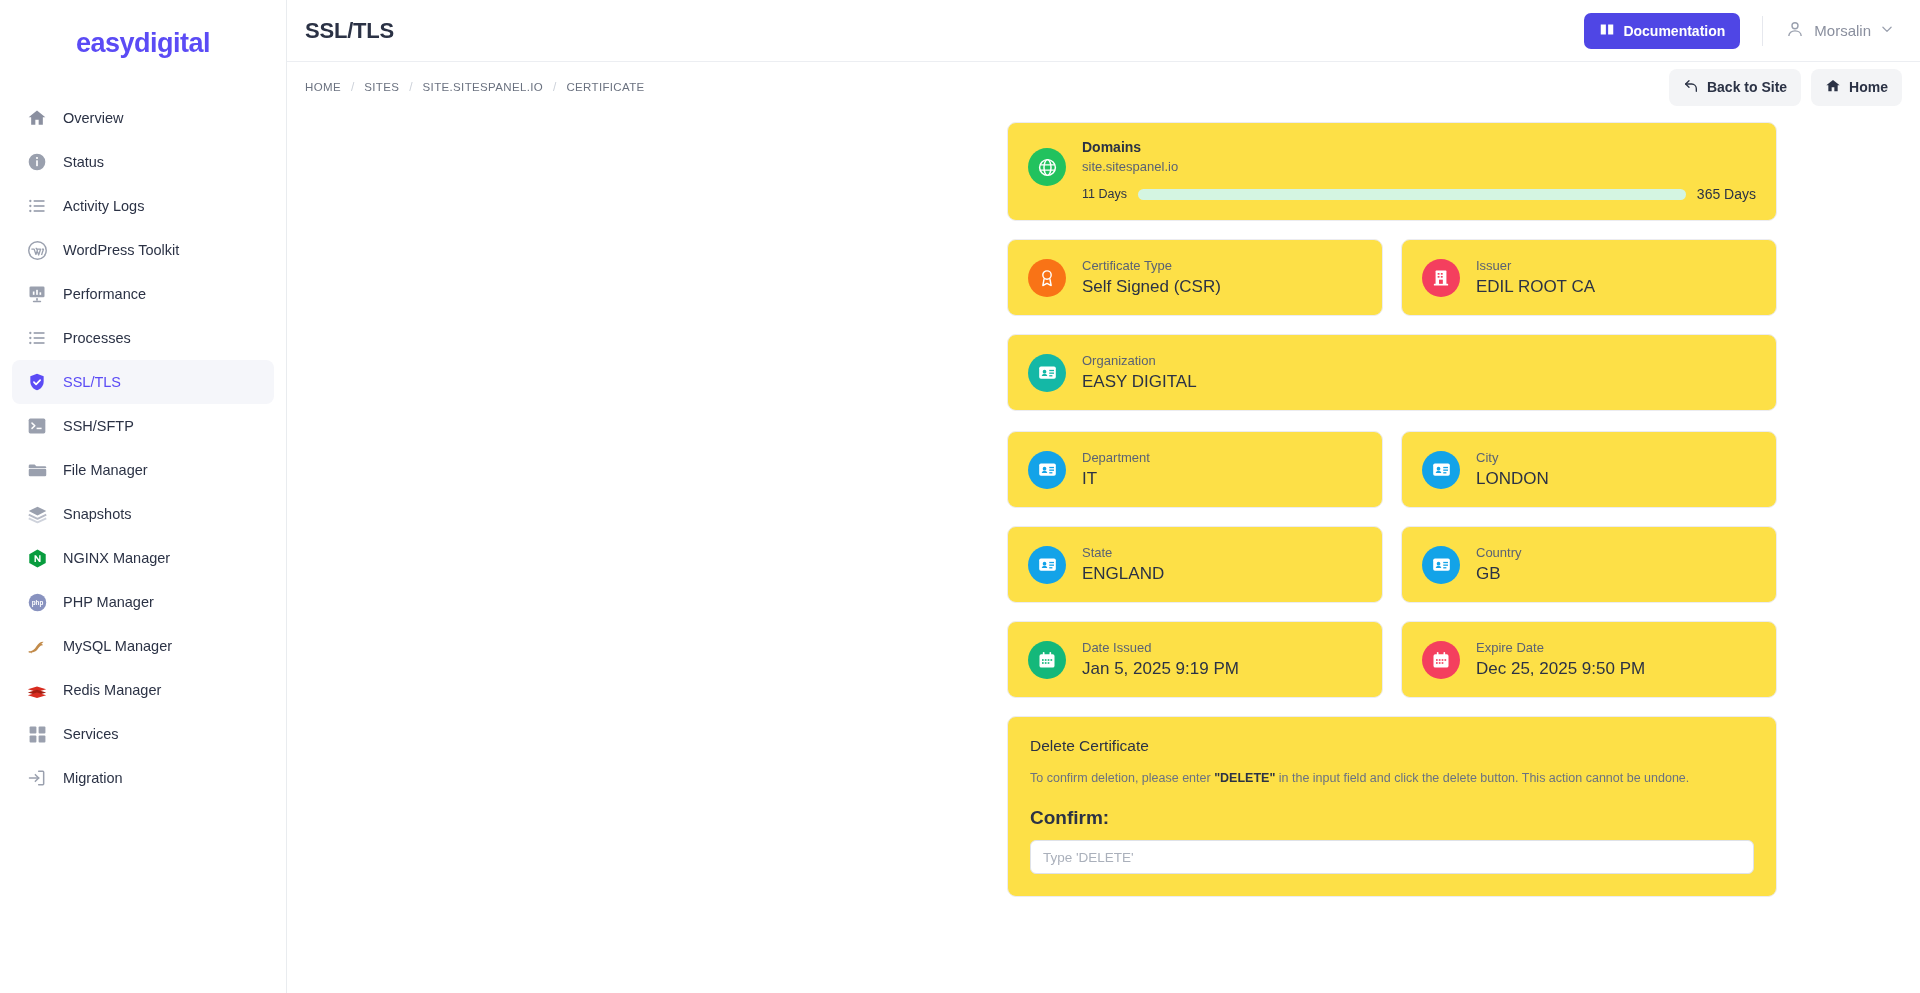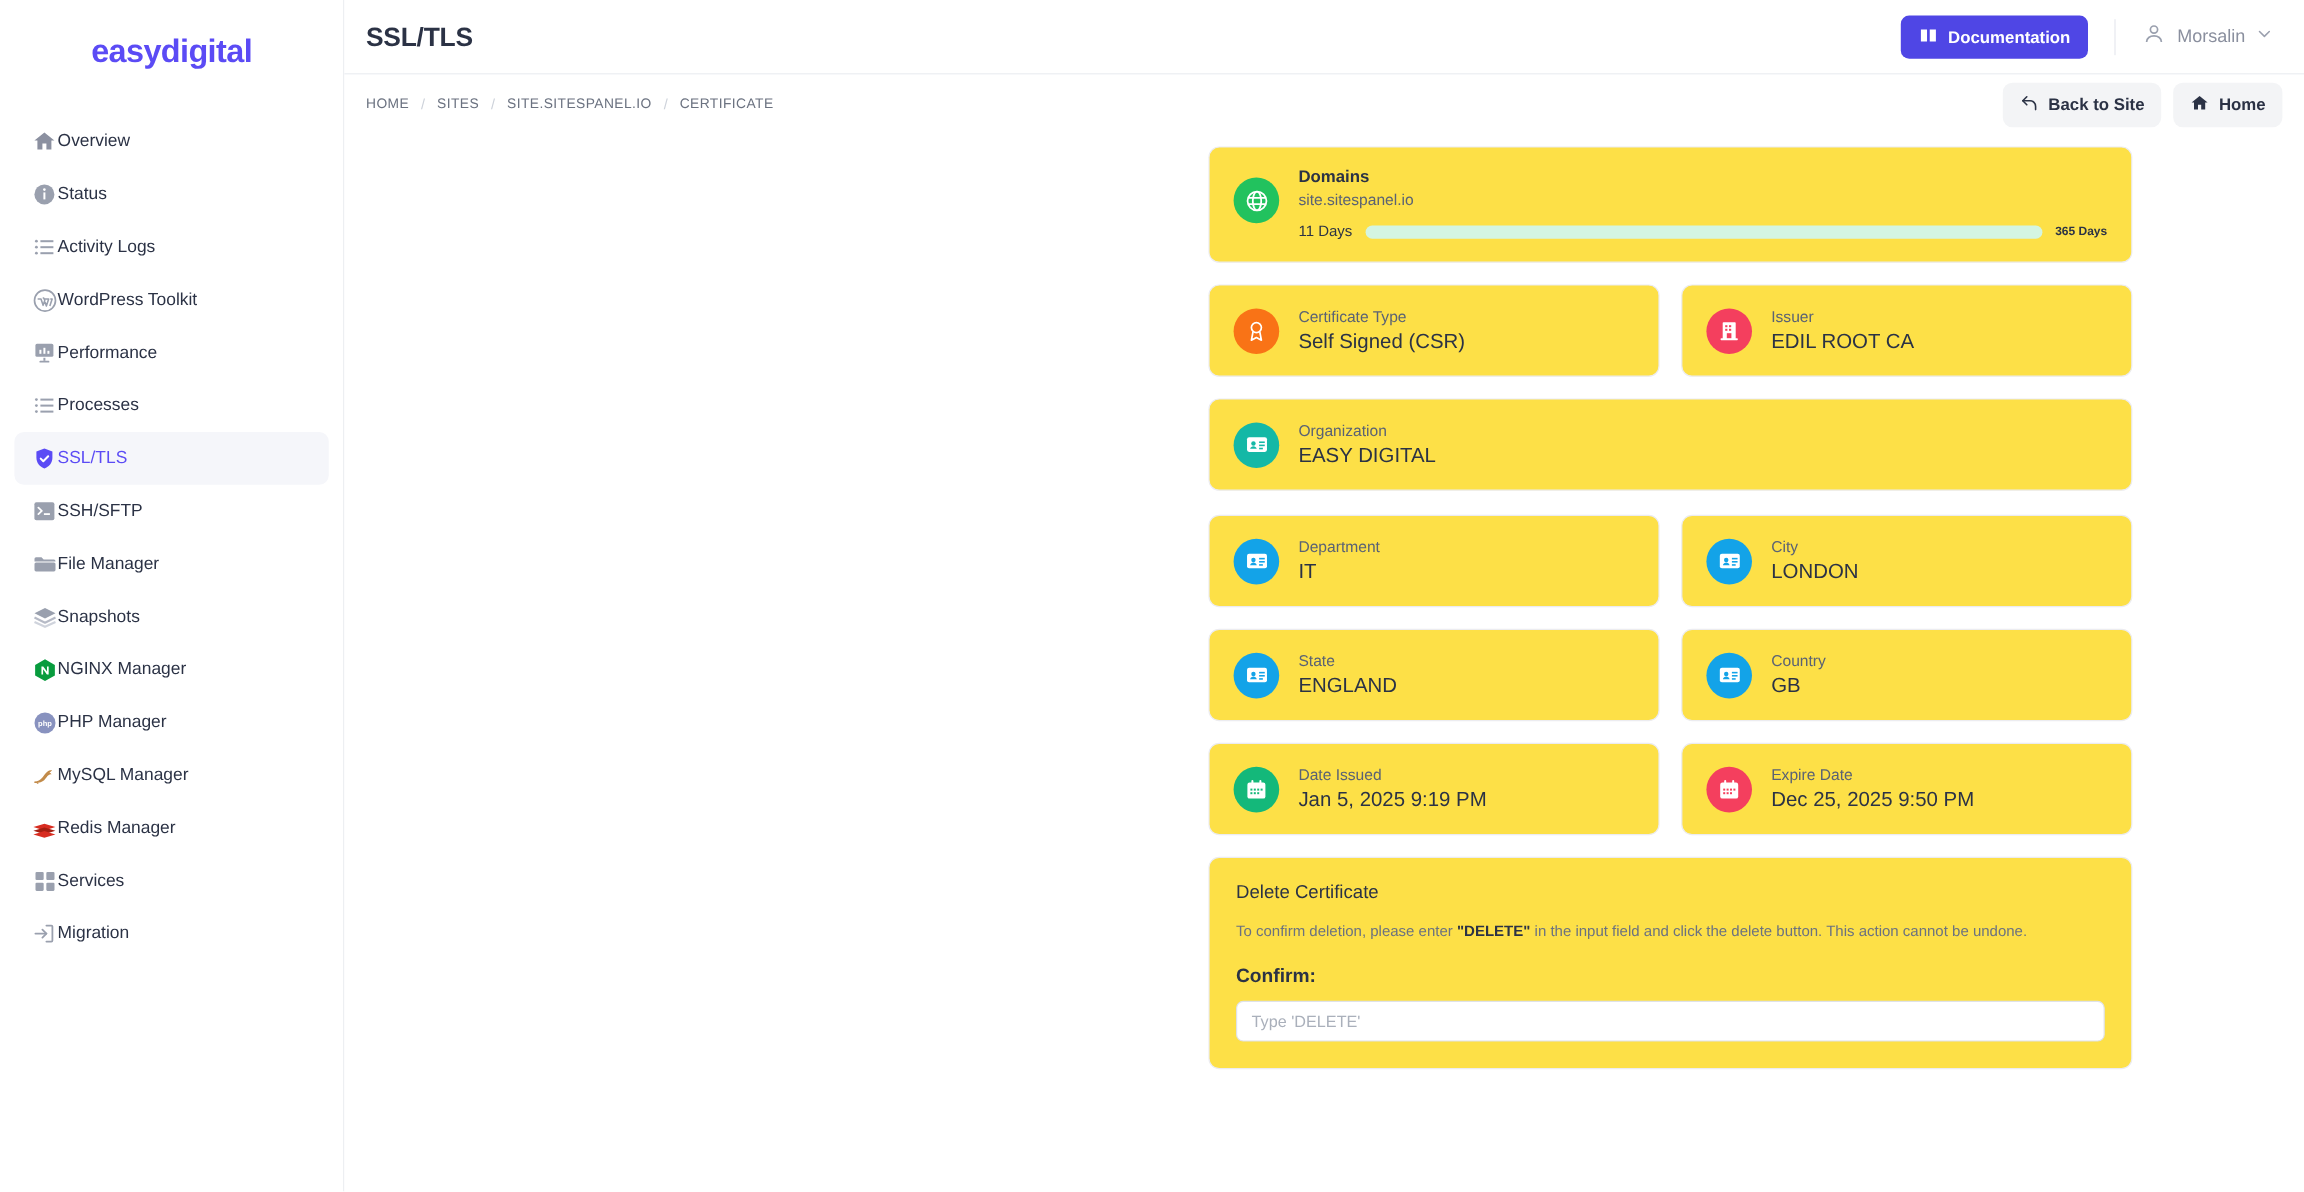--- a/index.html
+++ b/index.html
@@ -20,21 +20,21 @@
   }
   .brand {
     height: 62px; display: flex; align-items: center; justify-content: center; margin-top: 12px;
   }
   .brand-text {
     font-size: 27px; font-weight: 700; color: #5b4bf5;
     letter-spacing: -0.5px;
   }
   .nav { margin-top: 22px; padding: 0 12px; }
   .nav-item {
-    display: flex; align-items: center; 
+    display: flex; align-items: center; gap: 15px;
     height: 44px; padding: 0 14px; border-radius: 8px;
     cursor: pointer; margin-bottom: 0px;
   }
   .nav-item.active { background: #f5f6fa; }
   .nav-label { font-size: 14.5px; color: #2b3245; font-weight: 400; }
   .nav-item.active .nav-label { color: #5b4bf5; }
   .nav-ico { width: 22px; height: 22px; flex: 0 0 22px; display:flex; align-items:center; justify-content:center; }
   .nav-ico svg { display: block; }
 
   
@@ -95,32 +95,32 @@
   .cvalue { font-size: 17px; color: #2b3245; }
 
   
   .domcard { margin-bottom: 18px; }
   .dom-inner { padding: 16px 20px 18px 20px; display: flex; gap: 16px; align-items: flex-start; }
   .dom-ico { margin-top: 9px; }
   .dom-title { font-size: 14px; font-weight: 700; color: #2b3245; }
   .dom-sub { font-size: 13px; color: #5a6274; margin-top: 4px; }
   .dom-prog { display: flex; align-items: center; gap: 11px; margin-top: 12px; }
   .prog-left { font-size: 12.5px; color: #2b3245; white-space: nowrap; }
-  .prog-right { font-size: 10px; color: #2b3245; white-space: nowrap; font-weight: bold; }
+  .prog-right { font-size: 14px; color: #2b3245; white-space: nowrap; }
   .prog-track {
     flex: 1; height: 11px; border-radius: 6px; background: #d4f5e2; overflow: hidden;
   }
   .prog-fill { height: 100%; background: #22c779; border-radius: 6px; }
 
   
   .delcard { padding: 20px 22px 22px 22px; }
   .del-title { font-size: 15.5px; color: #2b3245; font-weight: 400; margin-bottom: 16px; }
   .del-desc { font-size: 12.5px; color: #6b7280; margin-bottom: 22px; }
   .del-desc b { color: #2b3245; font-weight: 700; }
-  .del-lab { font-size: 16px; font-weight: 700; color: #2b3245; margin-bottom: 11px; }
+  .del-lab { font-size: 19px; font-weight: 700; color: #2b3245; margin-bottom: 11px; }
   .del-input {
     width: 100%; height: 34px; border: 1px solid #dfe2e8; border-radius: 6px;
     padding: 0 12px; font-size: 13.5px; color: #2b3245;
     font-family: "Liberation Sans", sans-serif; background: #fff;
   }
   .del-input::placeholder { color: #aab0bb; }
 </style>
 </head>
 <body>
 

